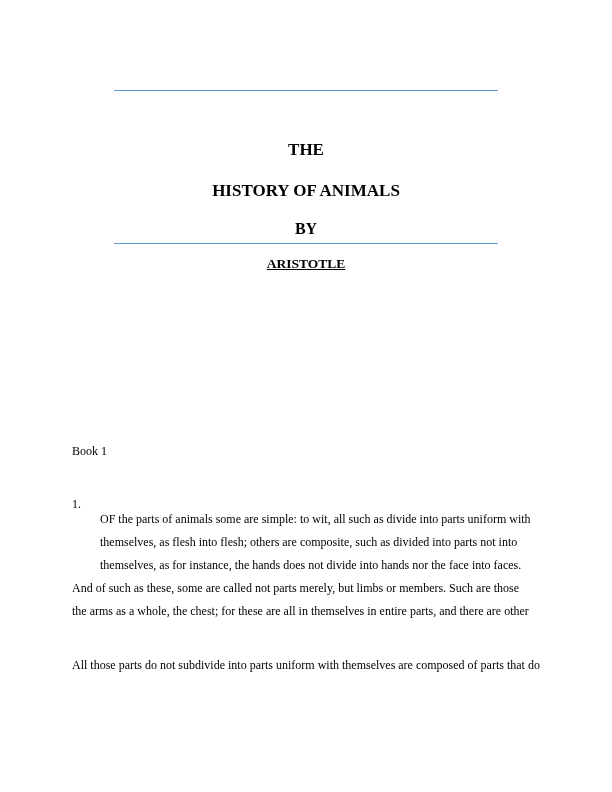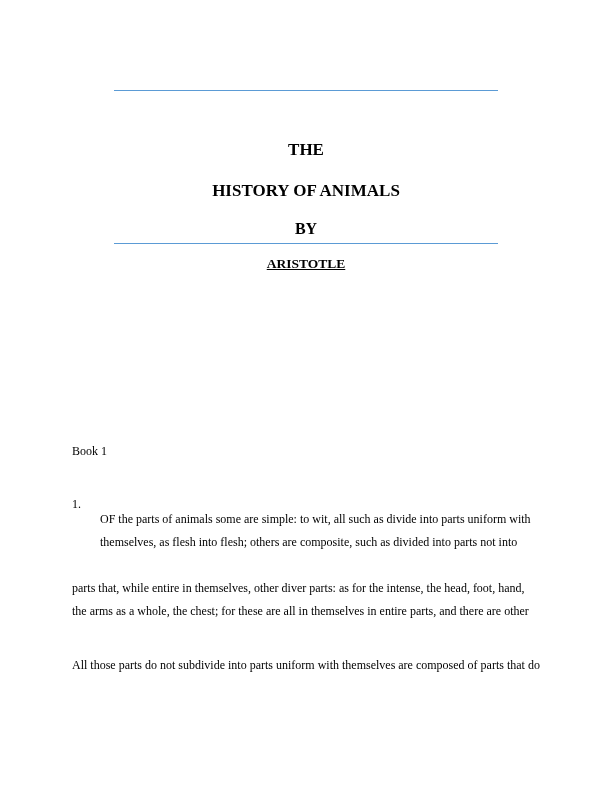--- a/index.html
+++ b/index.html
@@ -78,23 +78,24 @@
 
   <div class="rule bottom"></div>
 
   <div class="book-label">Book 1</div>
 
   <div class="section-num">1.</div>
 
   <div class="para p1">
     <span class="ln">OF the parts of animals some are simple: to wit, all such as divide into parts uniform with</span>
     <span class="ln">themselves, as flesh into flesh; others are composite, such as divided into parts not into</span>
+    <span class="ln">themselves, as for instance, the hands does not divide into hands nor the face into faces.</span>
   </div>
 
   <div class="para p2">
-    <span class="ln">parts that, while entire in themselves, other diver parts: as for the intense, the head, foot, hand,</span>
+    <span class="ln">And of such as these, some are called not parts merely, but limbs or members. Such are those</span>
     <span class="ln">the arms as a whole, the chest; for these are all in themselves in entire parts, and there are other</span>
   </div>
 
   <div class="para p3">
     <span class="ln">All those parts do not subdivide into parts uniform with themselves are composed of parts that do</span>
   </div>
 </div>
 
 </body></html>

